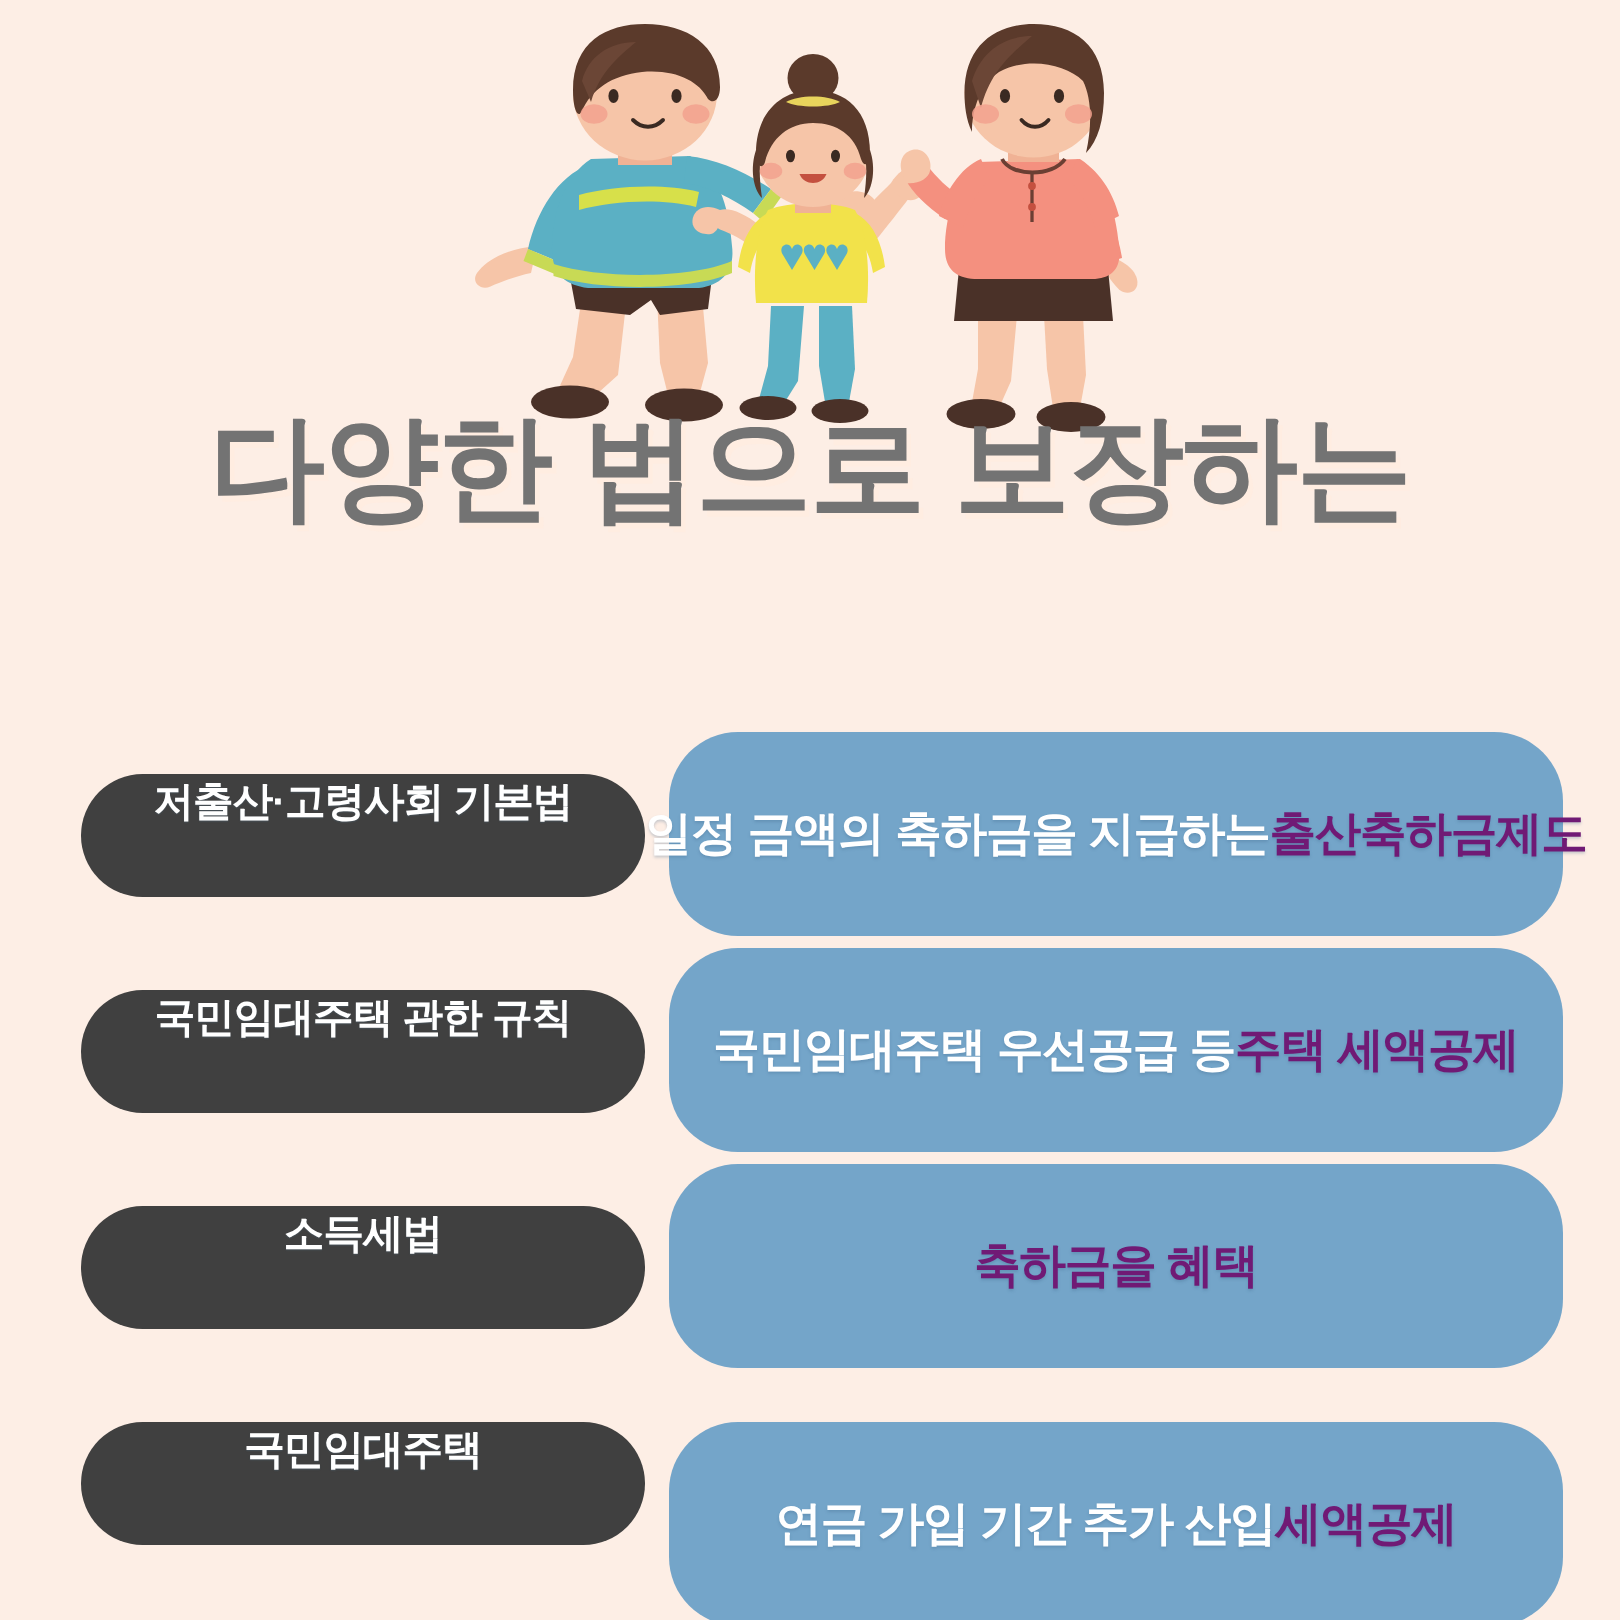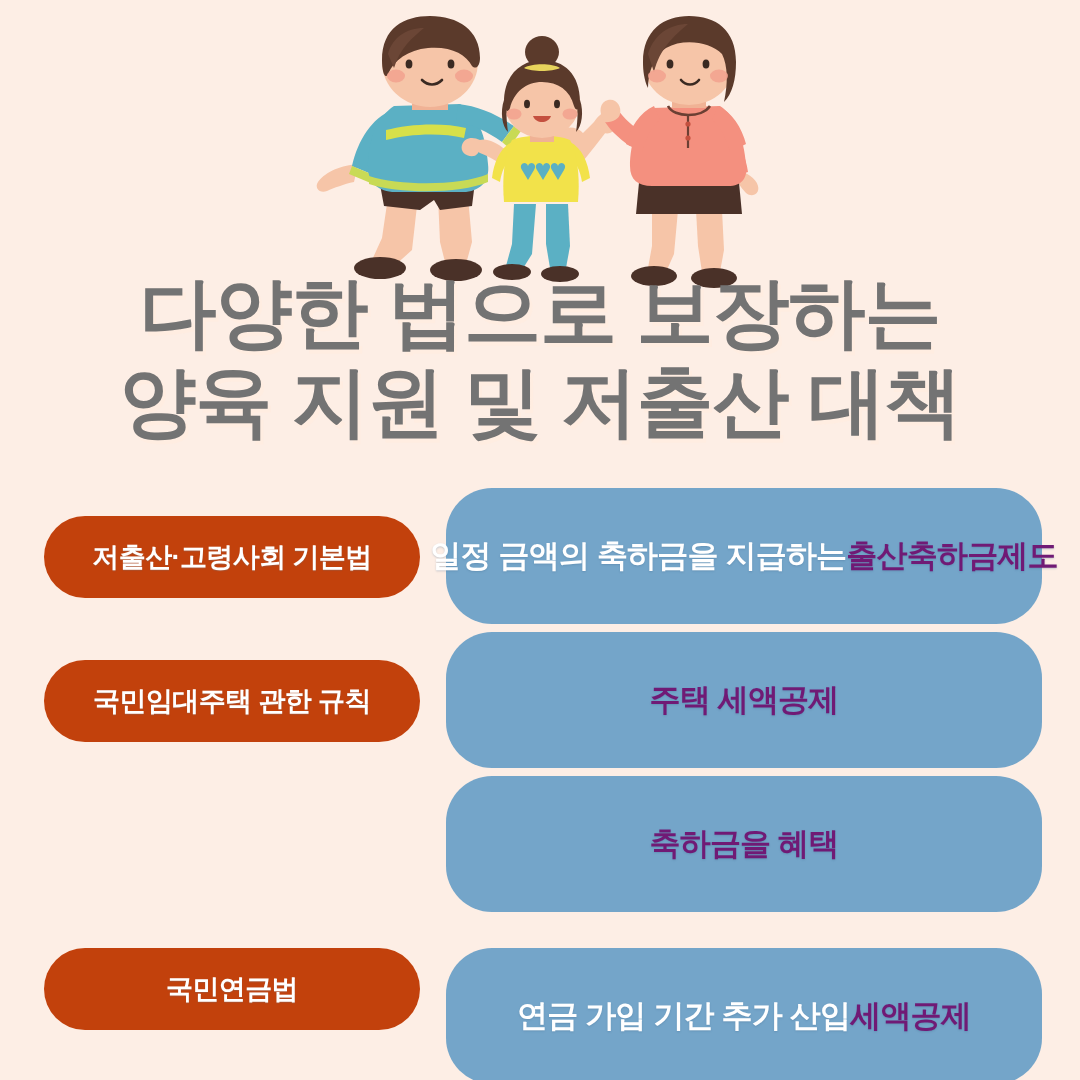--- a/index.html
+++ b/index.html
@@ -64,27 +64,26 @@
     z-index: 2;
   }
   .row {
     position: relative;
     height: 144px;
     margin-bottom: 0;
   }
 
   .law-pill {
     position: absolute;
-    left: 44px;
+    left: 54px;
     width: 376px;
     height: 82px;
-    background: #c2410c;
+    background: #404040;
     border-radius: 41px;
     display: flex;
-    align-items: center;
     justify-content: center;
     box-sizing: border-box;
     padding: 0 14px;
   }
   .law-pill-label {
     color: #ffffff;
     font-size: 27px;
     font-weight: 700;
     letter-spacing: -0.6px;
     white-space: nowrap;
@@ -259,53 +258,56 @@
         <ellipse cx="406" cy="50" rx="3.4" ry="4.6" fill="#3a2a22"></ellipse>
         <ellipse cx="357" cy="62" rx="9" ry="6.5" fill="#f2a18e" opacity="0.85"></ellipse>
         <ellipse cx="419" cy="62" rx="9" ry="6.5" fill="#f2a18e" opacity="0.85"></ellipse>
         <path d="M381 66 C386 72 394 72 399 66" stroke="#3a2a22" stroke-width="2.6" fill="none" stroke-linecap="round"></path>
       </g>
     </svg>
   </div>
 
   <div class="title-block">
     <span class="title-line">다양한 법으로 보장하는</span>
-    <span class="title-line">양육 지원 및 저출산 대책</span>
   </div>
 
   <div class="rows">
 
     <div class="row row-1">
       <div class="law-pill">
         <span class="law-pill-label">저출산·고령사회 기본법</span>
       </div>
       <div class="benefit-card">
         <span class="benefit-top">일정 금액의 축하금을 지급하는</span>
         <span class="benefit-bottom">출산축하금제도</span>
       </div>
     </div>
 
     <div class="row row-2">
       <div class="law-pill">
         <span class="law-pill-label">국민임대주택 관한 규칙</span>
       </div>
       <div class="benefit-card">
+        <span class="benefit-top">국민임대주택 우선공급 등</span>
         <span class="benefit-bottom">주택 세액공제</span>
       </div>
     </div>
 
     <div class="row row-3">
+      <div class="law-pill">
+        <span class="law-pill-label">소득세법</span>
+      </div>
       <div class="benefit-card">
         <span class="benefit-bottom">축하금을 혜택</span>
       </div>
     </div>
 
     <div class="row row-4">
       <div class="law-pill">
-        <span class="law-pill-label">국민연금법</span>
+        <span class="law-pill-label">국민임대주택</span>
       </div>
       <div class="benefit-card">
         <span class="benefit-top">연금 가입 기간 추가 산입</span>
         <span class="benefit-bottom">세액공제</span>
       </div>
     </div>
 
   </div>
 </div>
 

